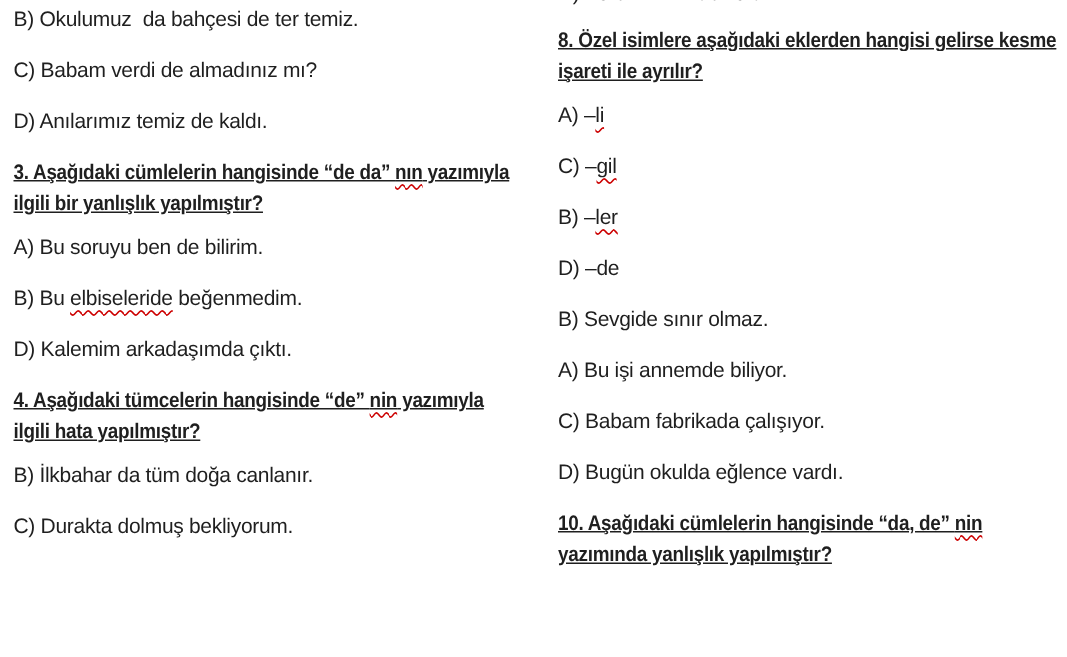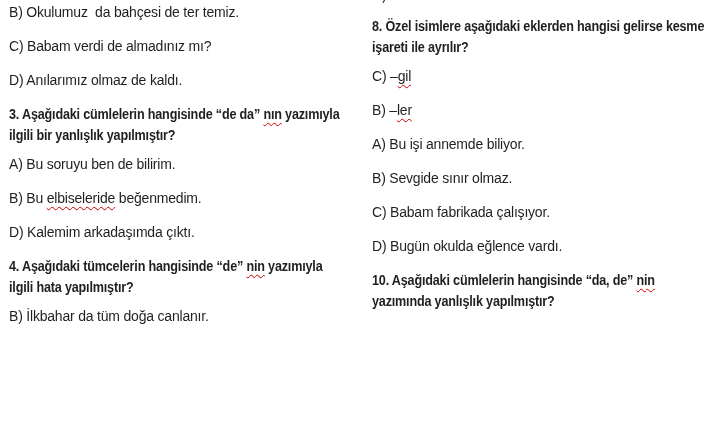--- a/index.html
+++ b/index.html
@@ -22,21 +22,21 @@
   .col-left  { width: 358px; padding: 2px 6px 0 9px; }
   .col-right { width: 353px; padding: 0 4px 0 14px; }
   .item { margin: 0 0 13px 0; }
   .line {
     display: block;
     white-space: pre;          
     font-size: 14px;
     line-height: 21px;
     letter-spacing: -0.2px;
   }
-  .q { margin: 4px 0 8px 0; }
+  .q { margin: 4px 0 8px 0; text-decoration: underline; }
   .q .line {
     font-weight: 700;
     transform: scaleX(0.90);   
     transform-origin: 0 0;
   }
   .opt .line { transform: none; }
   
   .clipped {
     height: 6px;
     overflow: hidden;
@@ -59,21 +59,21 @@
 
 <div class="page">
   <div class="col col-left">
       <p class="item opt">
         <span class="line"><span>B) Okulumuz  da bahçesi de ter temiz.</span></span>
       </p>
       <p class="item opt">
         <span class="line"><span>C) Babam verdi de almadınız mı?</span></span>
       </p>
       <p class="item opt">
-        <span class="line"><span>D) Anılarımız olmaz de kaldı.</span></span>
+        <span class="line"><span>D) Anılarımız temiz de kaldı.</span></span>
       </p>
       <p class="item q">
         <span class="line"><span>3. Aşağıdaki cümlelerin hangisinde “de da” </span><span class="sq">nın</span><span> yazımıyla</span></span>
         <span class="line"><span>ilgili bir yanlışlık yapılmıştır?</span></span>
       </p>
       <p class="item opt">
         <span class="line"><span>A) Bu soruyu ben de bilirim.</span></span>
       </p>
       <p class="item opt">
         <span class="line"><span>B) Bu </span><span class="sq">elbiseleride</span><span> beğenmedim.</span></span>
@@ -81,40 +81,49 @@
       <p class="item opt">
         <span class="line"><span>D) Kalemim arkadaşımda çıktı.</span></span>
       </p>
       <p class="item q">
         <span class="line"><span>4. Aşağıdaki tümcelerin hangisinde “de” </span><span class="sq">nin</span><span> yazımıyla</span></span>
         <span class="line"><span>ilgili hata yapılmıştır?</span></span>
       </p>
       <p class="item opt">
         <span class="line"><span>B) İlkbahar da tüm doğa canlanır.</span></span>
       </p>
+      <p class="item opt">
+        <span class="line"><span>C) Durakta dolmuş bekliyorum.</span></span>
+      </p>
     </div>
   <div class="col col-right">
       <p class="item opt clipped">
         <span class="line"><span>D) Kalemim Ali de kaldı.</span></span>
       </p>
       <p class="item q">
         <span class="line"><span>8. Özel isimlere aşağıdaki eklerden hangisi gelirse kesme</span></span>
         <span class="line"><span>işareti ile ayrılır?</span></span>
       </p>
       <p class="item opt">
+        <span class="line"><span>A) –</span><span class="sq">li</span></span>
+      </p>
+      <p class="item opt">
         <span class="line"><span>C) –</span><span class="sq">gil</span></span>
       </p>
       <p class="item opt">
         <span class="line"><span>B) –</span><span class="sq">ler</span></span>
       </p>
       <p class="item opt">
-        <span class="line"><span>A) Bu işi annemde biliyor.</span></span>
+        <span class="line"><span>D) –de</span></span>
       </p>
       <p class="item opt">
         <span class="line"><span>B) Sevgide sınır olmaz.</span></span>
+      </p>
+      <p class="item opt">
+        <span class="line"><span>A) Bu işi annemde biliyor.</span></span>
       </p>
       <p class="item opt">
         <span class="line"><span>C) Babam fabrikada çalışıyor.</span></span>
       </p>
       <p class="item opt">
         <span class="line"><span>D) Bugün okulda eğlence vardı.</span></span>
       </p>
       <p class="item q">
         <span class="line"><span>10. Aşağıdaki cümlelerin hangisinde “da, de” </span><span class="sq">nin</span></span>
         <span class="line"><span>yazımında yanlışlık yapılmıştır?</span></span>

